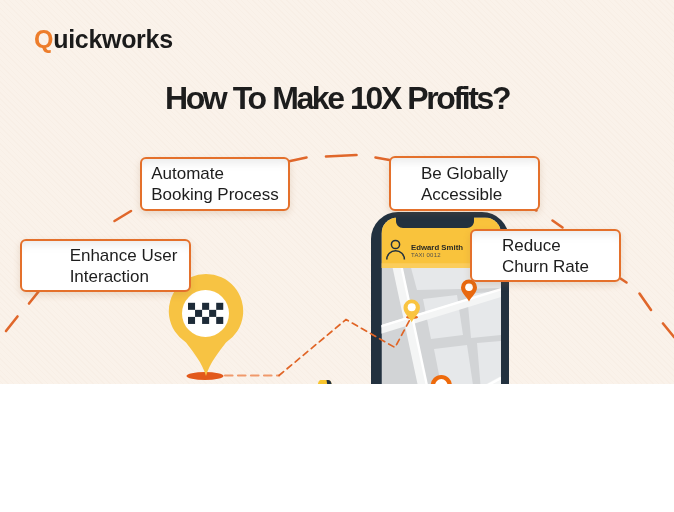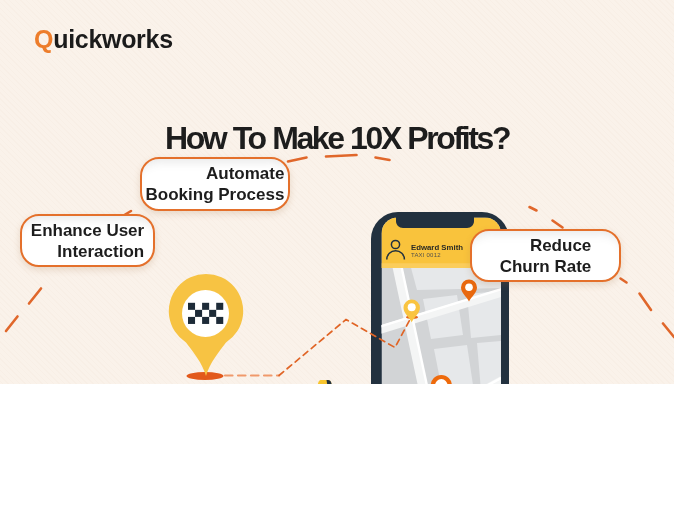--- a/index.html
+++ b/index.html
@@ -2,37 +2,38 @@
 <html><head>
 <meta charset="utf-8">
 <style>
   html,body{margin:0;padding:0;}
   body{width:674px;height:512px;overflow:hidden;}
   #stage{position:relative;width:674px;height:384px;background:#faf2ea;font-family:"Liberation Sans",sans-serif;overflow:hidden;}
   #hatch{position:absolute;left:0;top:0;width:674px;height:512px;z-index:0;background:repeating-linear-gradient(45deg, rgba(215,185,160,0.055) 0 1px, rgba(0,0,0,0) 1px 4px);}
   #art{position:absolute;left:0;top:0;z-index:1;}
   .logo{position:absolute;left:34px;top:25px;z-index:3;font-size:25px;font-weight:700;letter-spacing:-0.3px;color:#1b1b1b;}
   .logo .q{color:#ed7d2b;}
-  .title{position:absolute;left:0;top:80px;width:674px;text-align:center;z-index:3;font-size:32px;font-weight:700;color:#1d1d1d;letter-spacing:-2.4px;word-spacing:1px;margin-top:40px;}
-  .lbl{position:absolute;z-index:3;background:#fff;border:2px solid #e4702b;border-radius:19px;
+  .title{position:absolute;left:0;top:80px;width:674px;text-align:center;z-index:3;font-size:32px;font-weight:700;color:#1d1d1d;letter-spacing:-2.4px;word-spacing:1px;}
+  .lbl{position:absolute;z-index:3;background:#fff;border:2px solid #e4702b;border-radius:6px;
        box-shadow:0 3px 7px rgba(160,110,60,.20), inset 0 10px 10px -7px rgba(90,90,90,.14);
-       display:flex;align-items:center;justify-content:center;text-align:right;
-       font-size:17px;font-weight:700;line-height:21px;color:#1d1d1d;}
+       display:flex;align-items:center;justify-content:center;text-align:left;
+       font-size:17px;font-weight:400;line-height:21px;color:#1d1d1d;}
   .b1{left:140px;top:157px;width:146px;height:50px;}
   .b2{left:389px;top:156px;width:147px;height:51px;}
-  .b3{left:20px;top:214px;width:131px;height:49px;}
+  .b3{left:20px;top:239px;width:131px;height:49px;padding-left:36px;}
   .b4{left:470px;top:229px;width:147px;height:49px;}
 </style>
 </head>
 <body>
 <div id="stage">
   <div id="hatch"></div>
   <div class="logo"><span class="q">Q</span>uickworks</div>
   <div class="title">How To Make 10X Profits?</div>
   <div class="lbl b1">Automate<br>Booking Process</div>
+  <div class="lbl b2">Be Globally<br>Accessible</div>
   <div class="lbl b3">Enhance User<br>Interaction</div>
   <div class="lbl b4">Reduce<br>Churn Rate</div>
   <svg id="art" width="674" height="512" viewBox="0 0 674 512">
     <defs>
       <radialGradient id="gshadow" cx="50%" cy="50%" r="50%">
         <stop offset="0%" stop-color="#d3d3d3"></stop>
         <stop offset="90%" stop-color="#d4d4d4"></stop>
         <stop offset="100%" stop-color="#ddd8d2" stop-opacity="0.25"></stop>
       </radialGradient>
       <clipPath id="screenclip">

